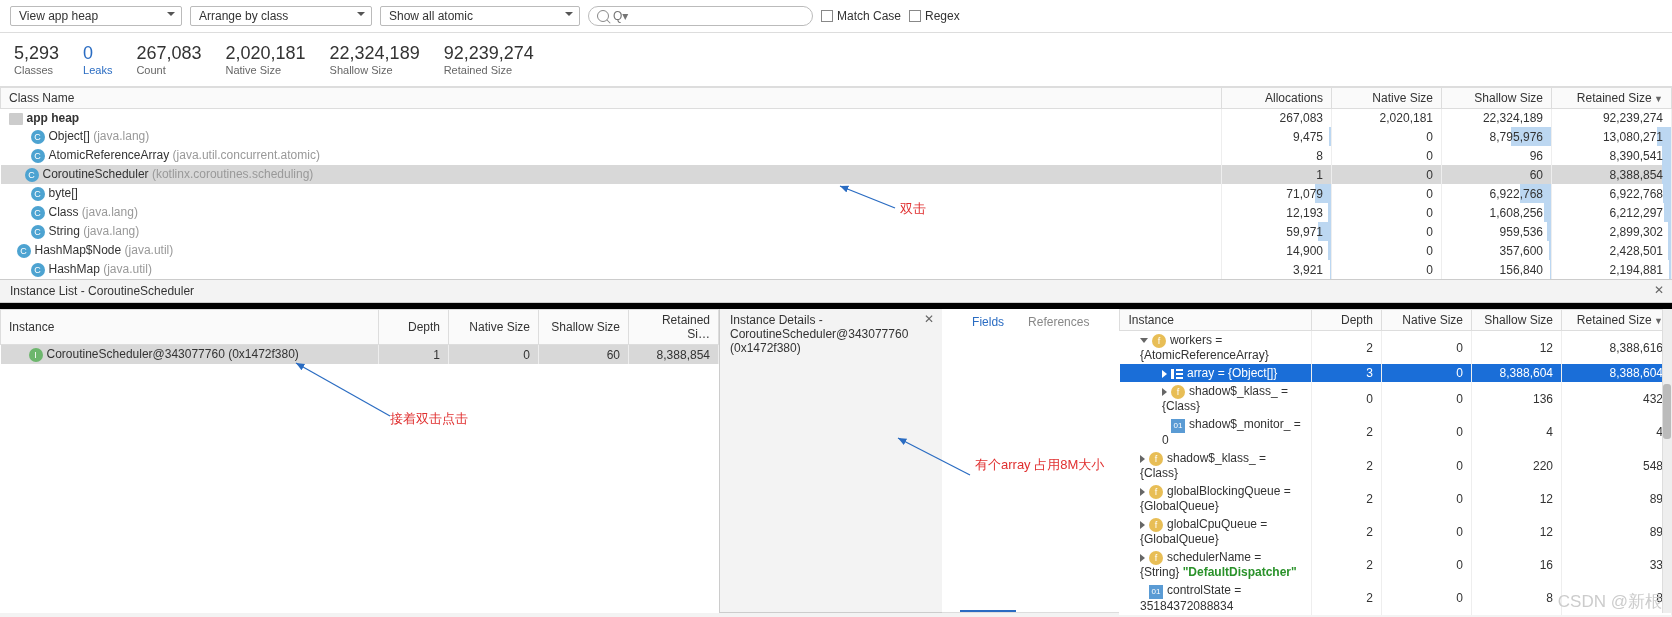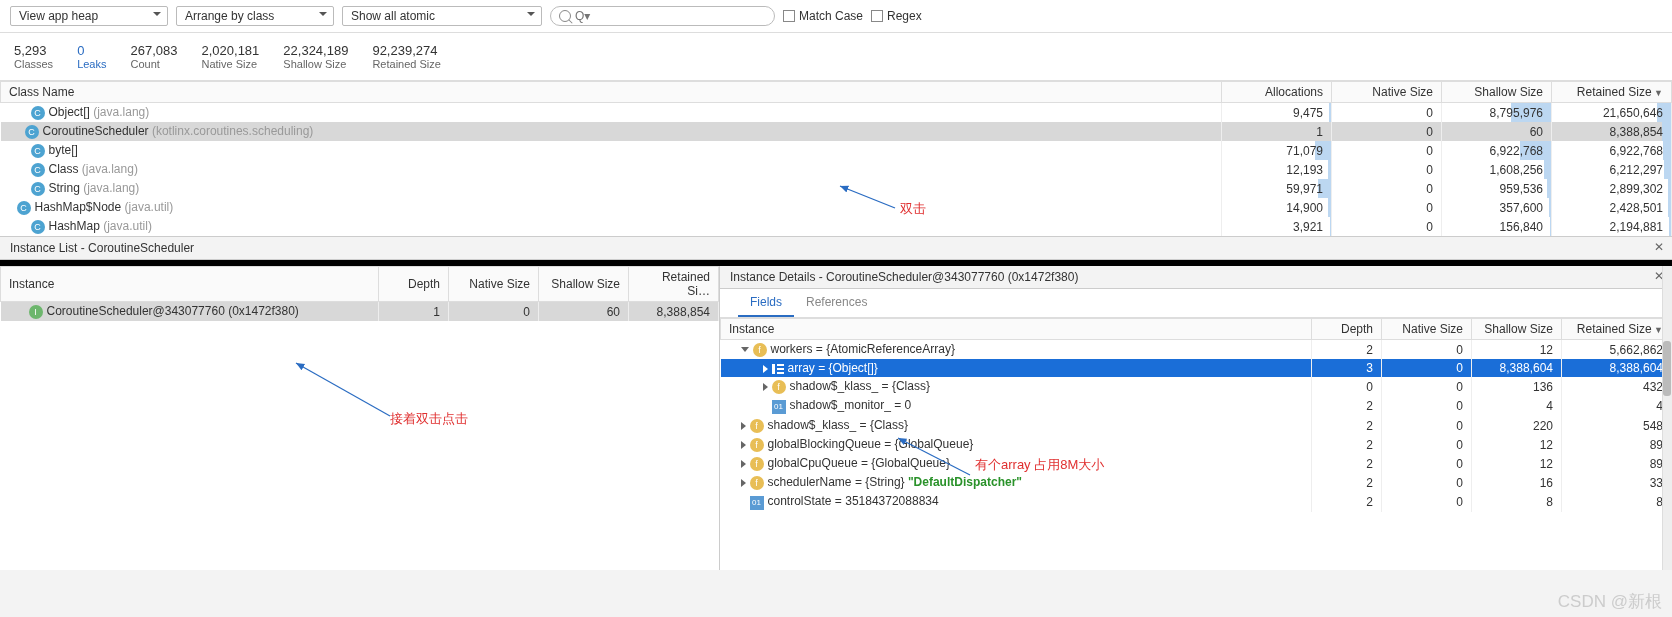--- a/index.html
+++ b/index.html
@@ -6,21 +6,21 @@
 body { background:#f3f3f3; width:1672px; height:617px; overflow:hidden; position:relative; }
 .toolbar { display:flex; gap:8px; padding:6px 10px; align-items:center; background:#fff; border-bottom:1px solid #ddd; }
 .dropdown { background:#fff; border:1px solid #bbb; border-radius:2px; padding:2px 18px 2px 8px; position:relative; cursor:pointer; }
 .dropdown::after { content:""; position:absolute; right:6px; top:50%; transform:translateY(-50%); border:4px solid transparent; border-top-color:#555; }
 .searchbox { display:flex; align-items:center; border:1px solid #bbb; border-radius:12px; padding:0 8px; width:225px; background:#fff; }
 .searchbox input { border:none; outline:none; flex:1; padding:2px 4px; font-size:12px; }
 .chk { display:flex; align-items:center; gap:4px; cursor:pointer; }
 .chk-box { width:12px; height:12px; border:1px solid #888; background:#fff; }
 .stats { display:flex; gap:24px; padding:10px 14px; background:#fff; border-bottom:1px solid #ddd; }
 .stat { display:flex; flex-direction:column; align-items:flex-start; }
-.stat-num { font-size:13px; }
+.stat-num { font-size:18px; }
 .stat-lbl { font-size:11px; color:#666; }
 .stat.leaks .stat-num, .stat.leaks .stat-lbl { color:#2a6cc2; }
 .panel-head { background:#f3f3f3; padding:4px 10px; border-top:1px solid #ccc; border-bottom:1px solid #ccc; font-size:12px; color:#444; position:relative; }
 .closebtn { position:absolute; right:8px; top:3px; cursor:pointer; color:#666; }
 .tbl { width:100%; border-collapse:collapse; table-layout:fixed; background:#fff; }
 .tbl th { text-align:right; font-weight:normal; background:#fafafa; border:1px solid #ddd; padding:3px 8px; color:#333; }
 .tbl th.left { text-align:left; }
 .tbl td { padding:2px 8px; text-align:right; border-right:1px solid #eee; }
 .tbl td.left { text-align:left; }
 .tbl tr.sel { background:#d8d8d8; }
@@ -30,21 +30,21 @@
 .ficon { display:inline-block; width:14px; height:14px; border-radius:50%; background:#e8be56; color:#fff; line-height:14px; text-align:center; font-size:9px; margin-right:4px; }
 .iicon { display:inline-block; width:14px; height:14px; border-radius:50%; background:#6db66d; color:#fff; line-height:14px; text-align:center; font-size:9px; margin-right:4px; }
 .zicon { display:inline-block; width:14px; height:14px; background:#5a9bd4; color:#fff; line-height:14px; text-align:center; font-size:8px; margin-right:4px; }
 .folder-icon { display:inline-block; width:14px; height:12px; background:#ccc; border-radius:1px; margin-right:4px; vertical-align:middle; }
 .pkg { color:#999; }
 .barcell { position:relative; }
 .bar { position:absolute; right:0; top:0; bottom:0; background:#bcd7f1; z-index:0; }
 .barval { position:relative; z-index:1; }
 .split { display:flex; height:310px; border-top:6px solid #000000; }
 .left-pane { width:720px; border-right:1px solid #ccc; display:flex; flex-direction:column; background:#fff; }
-.right-pane { flex:1; display:flex; flex-direction:column; background:#fff; position:relative; }
+.right-pane { flex:1; display:flex; flex-direction:row; background:#fff; position:relative; }
 .tabs { display:flex; border-bottom:1px solid #ddd; padding:0 18px; }
 .tab { padding:6px 12px; cursor:pointer; color:#888; }
 .tab.active { color:#2a6cc2; border-bottom:2px solid #2a6cc2; }
 .chev { display:inline-block; width:0; height:0; vertical-align:middle; margin-right:4px; }
 .chev.right { border-top:4px solid transparent; border-bottom:4px solid transparent; border-left:5px solid #666; }
 .chev.down { border-left:4px solid transparent; border-right:4px solid transparent; border-top:5px solid #666; }
 .chev.blue-right { border-top:4px solid transparent; border-bottom:4px solid transparent; border-left:5px solid #fff; }
 .green { color:#2a922a; font-weight:bold; }
 .bold { font-weight:bold; }
 .anno { position:absolute; color:#e03030; font-size:13px; pointer-events:none; z-index:50; }
@@ -55,22 +55,22 @@
 .listicon::before { content:""; position:absolute; left:0; top:0; width:3px; height:10px; background:#fff; }
 .listicon::after { content:""; position:absolute; left:5px; top:0; width:7px; height:2px; background:#fff; box-shadow:0 4px 0 #fff, 0 8px 0 #fff; }
 .watermark { position:absolute; right:10px; bottom:4px; color:#ccc; font-size:17px; z-index:60; }
 .scroll-stub { position:absolute; right:0; top:0; width:10px; height:100%; background:#eee; border-left:1px solid #ddd; }
 .scroll-thumb { position:absolute; right:1px; width:8px; background:#bbb; border-radius:3px; }
 </style>
 </head>
 <body>
 
 <div class="toolbar">
-  <div class="dropdown" style="width:158px">View app heap</div>
-  <div class="dropdown" style="width:158px">Arrange by class</div>
+  <div class="dropdown" style="width:172px">View app heap</div>
+  <div class="dropdown" style="width:182px">Arrange by class</div>
   <div class="dropdown" style="width:200px">Show all atomic</div>
   <div class="searchbox">
     <span class="search-ic"></span>
     <input placeholder="Q▾" style="">
   </div>
   <div class="chk">
       <span class="chk-box"></span>
       <span>Match Case</span>
     </div>
   <div class="chk">
@@ -117,26 +117,40 @@
   <thead>
       <tr>
     <th class="left">Class Name</th>
     <th>Allocations</th>
     <th>Native Size</th>
     <th>Shallow Size</th>
     <th class="sort-arrow">Retained Size</th>
   </tr>
     </thead>
   <tbody id="class-tbody">
+      <tr>
+        <td class="left"><span class="folder-icon"></span><span class="bold">app heap</span></td>
+        <td>267,083</td>
+        <td>2,020,181</td>
+        <td>22,324,189</td>
+        <td>92,239,274</td>
+      </tr>
       <tr class="">
     <td class="left" style="padding-left:30px"><span class="cicon">C</span>Object[]<span class="pkg"> (java.lang)</span></td>
     <td class="barcell"><span class="bar" style="width:2.1055555555555556px"></span><span class="barval">9,475</span></td>
     <td>0</td>
     <td class="barcell"><span class="bar" style="width:40px"></span><span class="barval">8,795,976</span></td>
-    <td class="barcell"><span class="bar" style="width:14px"></span><span class="barval">21,650,646</span></td>
+    <td class="barcell"><span class="bar" style="width:14px"></span><span class="barval">13,080,271</span></td>
+  </tr>
+      <tr class="">
+    <td class="left" style="padding-left:30px"><span class="cicon">C</span>AtomicReferenceArray<span class="pkg"> (java.util.concurrent.atomic)</span></td>
+    <td class="barcell"><span class="bar" style="width:0.0017777777777777779px"></span><span class="barval">8</span></td>
+    <td>0</td>
+    <td class="barcell"><span class="bar" style="width:0px"></span><span class="barval">96</span></td>
+    <td class="barcell"><span class="bar" style="width:9px"></span><span class="barval">8,390,541</span></td>
   </tr>
       <tr class="sel">
     <td class="left" style="padding-left:24px"><span class="cicon">C</span>CoroutineScheduler<span class="pkg"> (kotlinx.coroutines.scheduling)</span></td>
     <td class="barcell"><span class="bar" style="width:0.00022222222222222223px"></span><span class="barval">1</span></td>
     <td>0</td>
     <td class="barcell"><span class="bar" style="width:0px"></span><span class="barval">60</span></td>
     <td class="barcell"><span class="bar" style="width:9px"></span><span class="barval">8,388,854</span></td>
   </tr>
       <tr class="">
     <td class="left" style="padding-left:30px"><span class="cicon">C</span>byte[]<span class="pkg"></span></td>
@@ -235,21 +249,21 @@
         <th>Shallow Size</th>
         <th class="sort-arrow">Retained Size</th>
       </tr>
         </thead>
       <tbody id="id-tbody">
           <tr class="">
     <td class="left" style="padding-left:20px"><span class="chev down"></span><span class="ficon">f</span>workers = {AtomicReferenceArray}</td>
     <td>2</td>
             <td>0</td>
             <td>12</td>
-            <td>5,662,862</td>
+            <td>8,388,616</td>
           </tr>
           <tr class="blue-sel">
     <td class="left" style="padding-left:42px"><span class="chev blue-right"></span><span class="listicon"></span>array = {Object[]}</td>
     <td>3</td>
             <td>0</td>
             <td>8,388,604</td>
             <td>8,388,604</td>
           </tr>
           <tr class="">
     <td class="left" style="padding-left:42px"><span class="chev right"></span><span class="ficon">f</span>shadow$_klass_ = {Class}</td>

